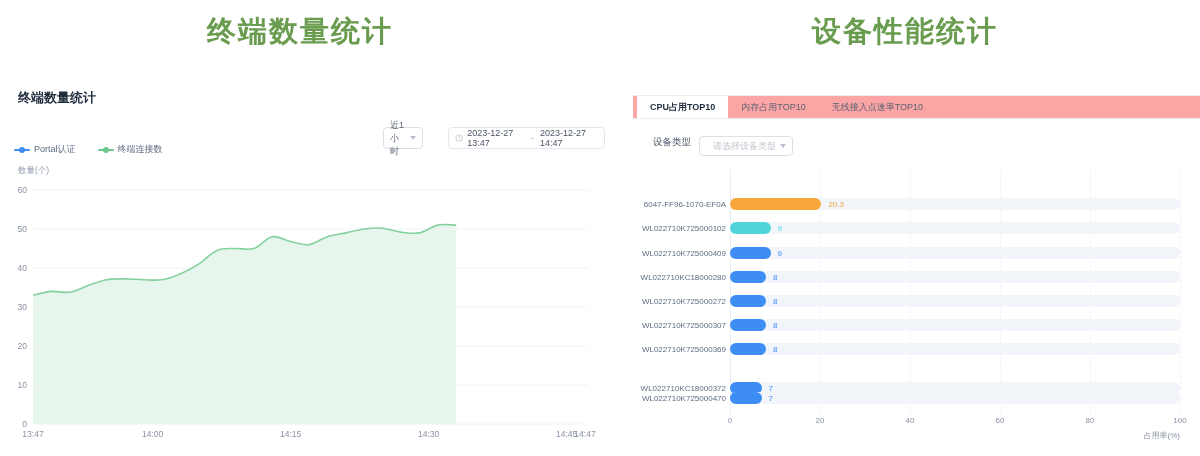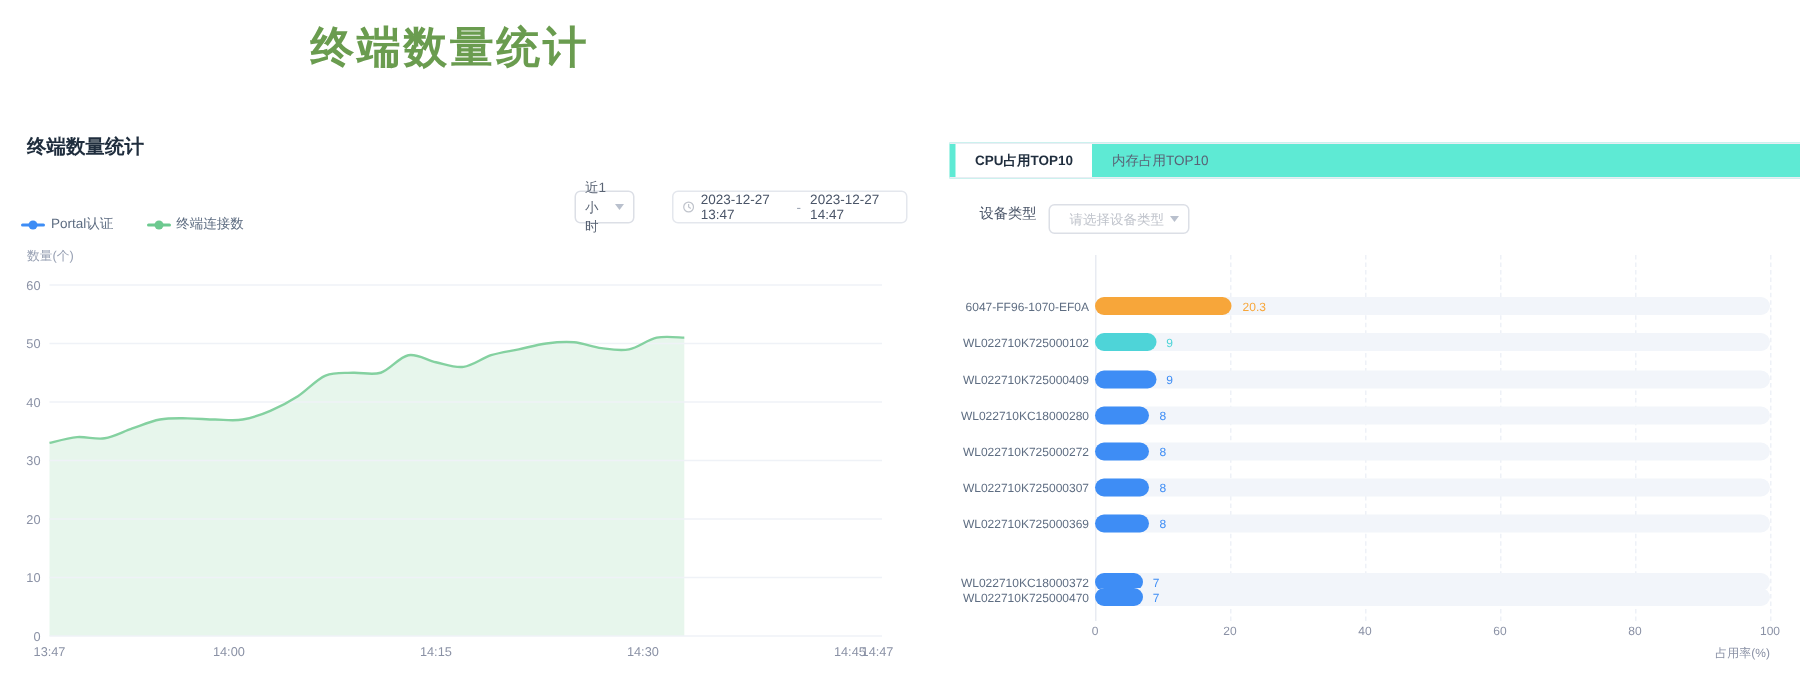--- a/index.html
+++ b/index.html
@@ -30,21 +30,21 @@
   .legend-mark { position:relative; width:16px; height:8px; }
   .legend-line { position:absolute; left:0; top:3px; width:16px; height:2px; border-radius:1px; }
   .legend-dot  { position:absolute; left:5px; top:1px; width:6px; height:6px; border-radius:50%; }
 
   #line-chart-svg { position:absolute; left:0; top:0; width:610px; height:456px; }
   #line-chart-svg .tick { font-size:8.5px; fill:#8a91a5; font-family:"Liberation Sans","DejaVu Sans",sans-serif; }
   #line-chart-svg .axis-label { font-size:8.5px; fill:#97a0b3; font-family:"Liberation Sans","DejaVu Sans",sans-serif; }
 
   
   .right-card { position:absolute; left:633px; top:0; width:567px; height:456px; }
-  .tab-strip { position:absolute; left:0; top:95px; width:567px; height:24px; background:#5eead4;
+  .tab-strip { position:absolute; left:0; top:95px; width:567px; height:24px; background:#fca5a5;
                border-top:1px solid #e9edf3; border-bottom:1px solid #e9edf3;
                display:flex; align-items:stretch; padding-left:4px; }
   .tab { display:flex; align-items:center; padding:0 13px; font-size:9px; color:#596275; cursor:pointer; }
   .tab.active { background:#ffffff; color:#1f2d3d; font-weight:bold; }
 
   .filter-row { position:absolute; left:20px; top:132px; display:flex; align-items:center; gap:8px; }
   .filter-label { font-size:9.5px; color:#4a5568; }
   #device-type-select { position:relative; left:0; top:4px; width:94px; height:20px;justify-content:flex-end; }
   #device-type-select .placeholder { color:#c0c4cc; }
 
@@ -58,20 +58,21 @@
   .bar-value { position:absolute; top:2px; font-size:8px; }
   .x-tick { position:absolute; top:416px; width:30px; margin-left:-15px; text-align:center; font-size:8px; color:#8a91a5; }
   .x-unit { position:absolute; top:430px; right:20px; font-size:8px; color:#8a91a5; }
 </style>
 </head>
 <body>
 
 <div id="screen">
 
   <div class="heading left">终端数量统计</div>
+  <div class="heading right">设备性能统计</div>
 
   <div class="panel-title">终端数量统计</div>
 
   <div class="select" id="time-range-select">
     <span>近1小时</span>
     <span class="chev"></span>
   </div>
 
   <div class="date-range">
     <svg width="10" height="10" viewBox="0 0 10 10">
@@ -123,20 +124,21 @@
       <text x="566.6" y="437" text-anchor="middle" class="tick">14:45</text>
       <text x="585.0" y="437" text-anchor="middle" class="tick">14:47</text>
       <text x="18" y="173" class="axis-label">数量(个)</text>
       <path d="M33,295.3C36.1,294.6 45.3,291.9 51.4,291.4C57.5,290.9 63.7,293.2 69.8,292.2C75.9,291.2 82.1,287.7 88.2,285.6C94.3,283.5 100.5,280.8 106.6,279.7C112.7,278.6 118.9,278.9 125,278.9C131.1,278.9 137.3,279.6 143.4,279.7C149.5,279.8 155.7,280.7 161.8,279.7C167.9,278.7 174.1,276.5 180.2,273.9C186.3,271.3 192.5,268.0 198.6,264.1C204.7,260.2 210.9,253.0 217,250.4C223.1,247.8 229.3,248.8 235.4,248.5C241.5,248.2 247.7,250.4 253.8,248.5C259.9,246.6 266.1,238.0 272.2,236.8C278.3,235.6 284.5,240.2 290.6,241.5C296.7,242.8 302.9,245.4 309,244.6C315.1,243.8 321.3,238.8 327.4,236.8C333.5,234.9 339.7,234.2 345.8,232.9C351.9,231.6 358.1,229.8 364.2,229C370.3,228.2 376.5,227.7 382.6,228.2C388.7,228.7 394.9,231.3 401,232.1C407.1,232.9 413.3,234.1 419.4,232.9C425.5,231.7 431.7,226.4 437.8,225.1C443.9,223.8 453.1,225.1 456.2,225.1" fill="none" stroke="#84d1a0" stroke-width="1.6"></path>
     </svg>
 
   <div class="right-card">
     <div class="tab-strip">
       <div class="tab active">CPU占用TOP10</div>
       <div class="tab">内存占用TOP10</div>
+      <div class="tab">无线接入点速率TOP10</div>
     </div>
 
     <div class="filter-row">
       <span class="filter-label">设备类型</span>
       <div class="select" id="device-type-select">
         <span class="placeholder">请选择设备类型</span>
         <span class="chev"></span>
       </div>
     </div>
 

